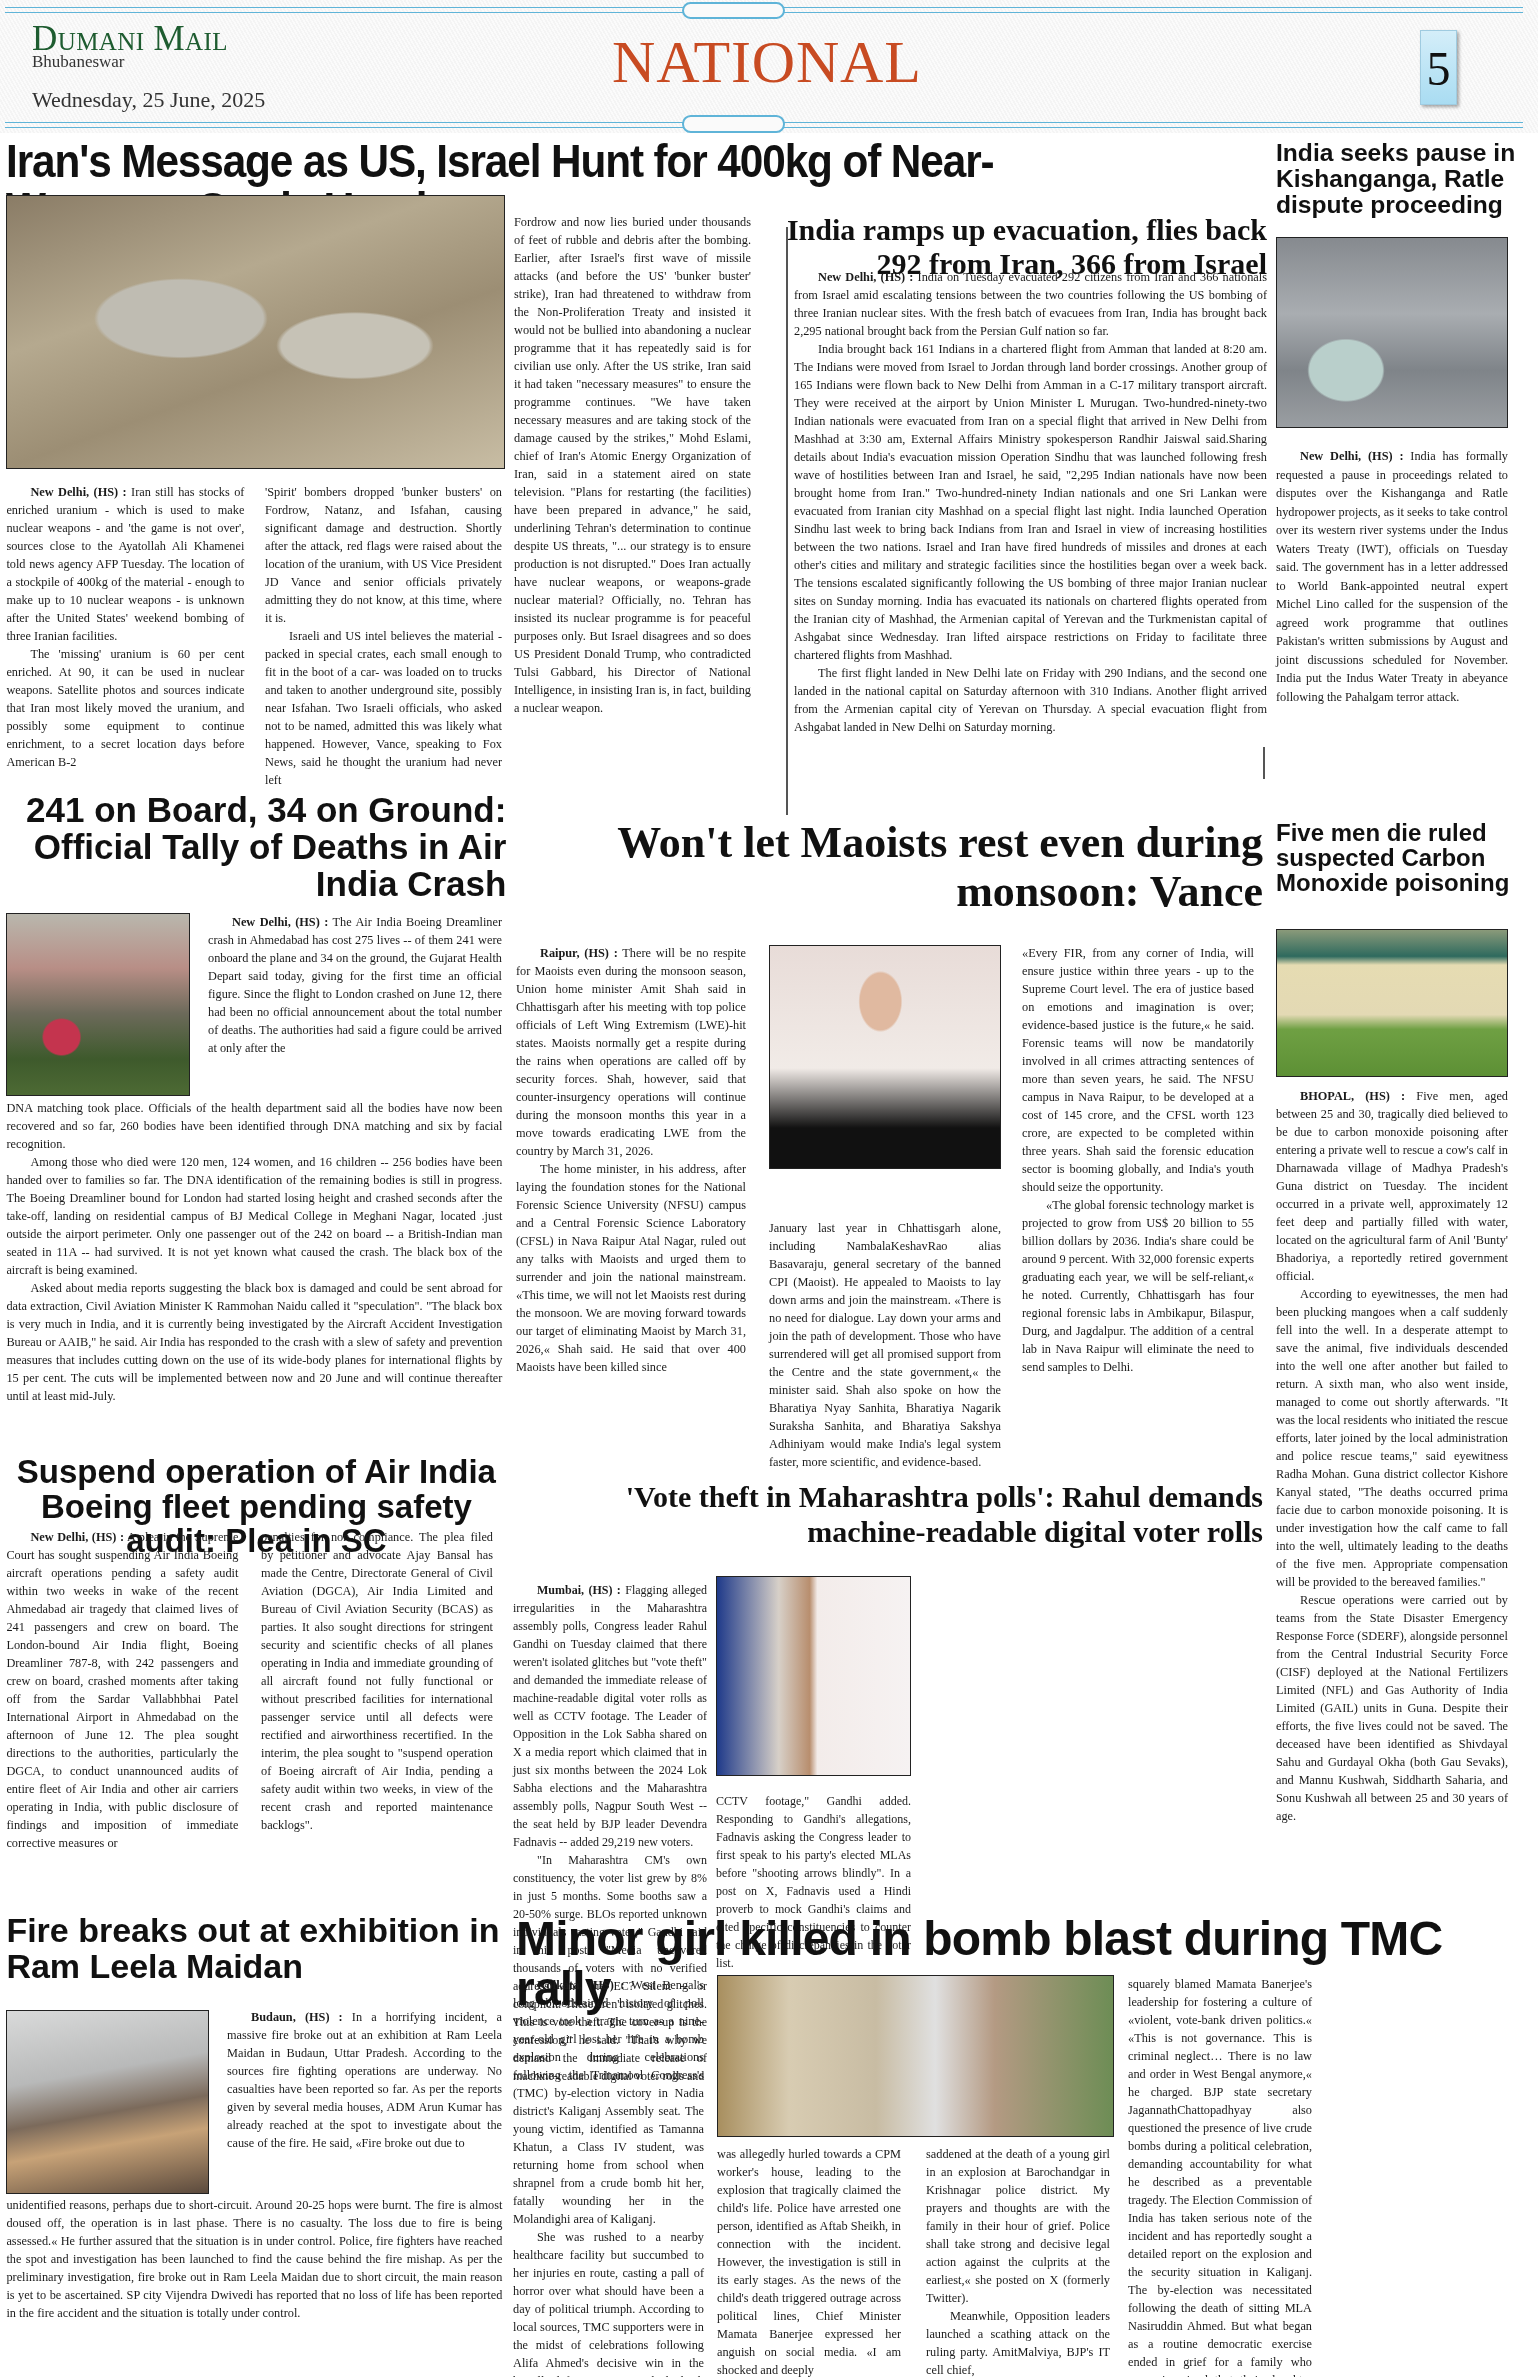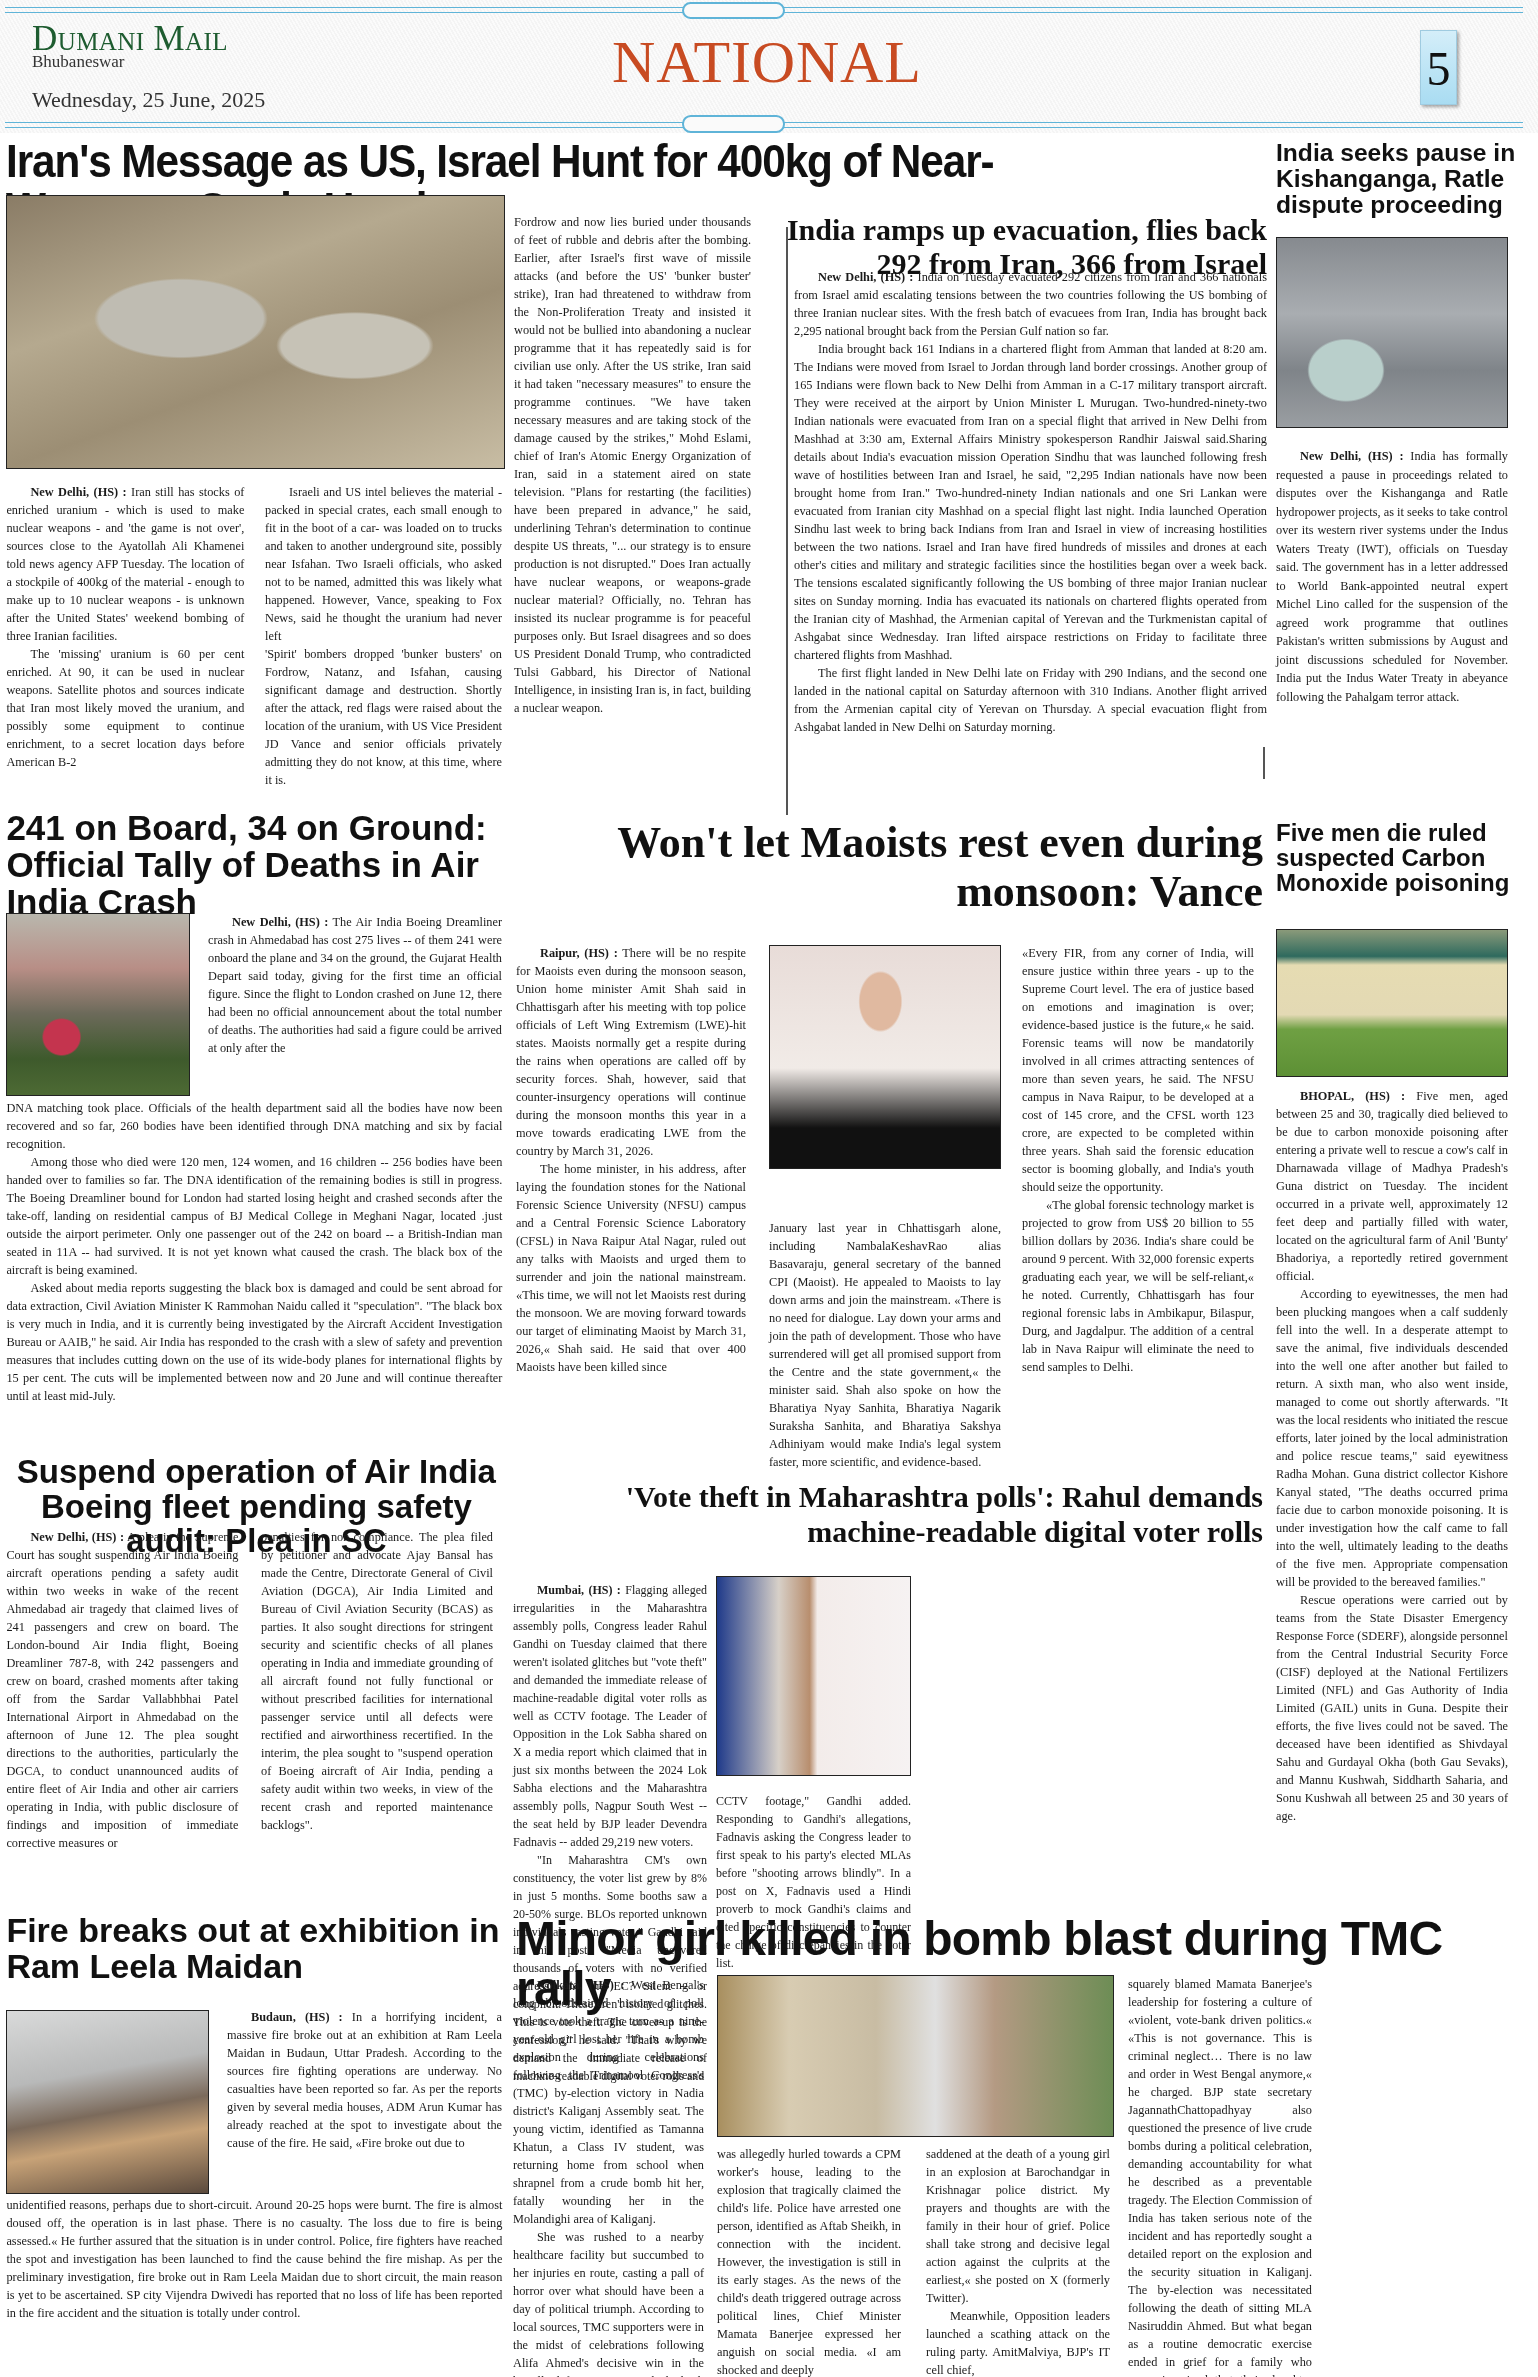--- a/index.html
+++ b/index.html
@@ -68,22 +68,22 @@
 </header>
 
 <article>
   <h1 class="hl" style="left:6.4px; top:137px; width:1263px; font-size:46px; letter-spacing:-1.2px; transform:scaleX(0.92); transform-origin:left;">Iran's Message as US, Israel Hunt for 400kg of Near-Weapons Grade Uranium</h1>
   <div class="photo ph-iran" style="left:6.4px; top:195px; width:499px; height:274px;"></div>
   <div class="body" style="left:6.4px; top:483px; width:238px;">
       <p><span class="dl">New Delhi, (HS) :</span> Iran still has stocks of enriched uranium - which is used to make nuclear weapons - and 'the game is not over', sources close to the Ayatollah Ali Khamenei told news agency AFP Tuesday. The location of a stockpile of 400kg of the material - enough to make up to 10 nuclear weapons - is unknown after the United States' weekend bombing of three Iranian facilities.</p>
       <p>The 'missing' uranium is 60 per cent enriched. At 90, it can be used in nuclear weapons. Satellite photos and sources indicate that Iran most likely moved the uranium, and possibly some equipment to continue enrichment, to a secret location days before American B-2</p>
     </div>
   <div class="body" style="left:265px; top:483px; width:237px;">
+      <p style="text-indent: 0px;">'Spirit' bombers dropped 'bunker busters' on Fordrow, Natanz, and Isfahan, causing significant damage and destruction. Shortly after the attack, red flags were raised about the location of the uranium, with US Vice President JD Vance and senior officials privately admitting they do not know, at this time, where it is.</p>
       <p>Israeli and US intel believes the material - packed in special crates, each small enough to fit in the boot of a car- was loaded on to trucks and taken to another underground site, possibly near Isfahan.  Two Israeli officials, who asked not to be named, admitted this was likely what happened. However, Vance, speaking to Fox News, said he thought the uranium had never left</p>
-      <p style="text-indent: 0px;">'Spirit' bombers dropped 'bunker busters' on Fordrow, Natanz, and Isfahan, causing significant damage and destruction. Shortly after the attack, red flags were raised about the location of the uranium, with US Vice President JD Vance and senior officials privately admitting they do not know, at this time, where it is.</p>
     </div>
   <div class="body" style="left:514px; top:213px; width:237px; font-size:12.3px; line-height:18px;">
       <p style="text-indent: 0px;">Fordrow and now lies buried under thousands of feet of rubble and debris after the bombing. Earlier, after Israel's first wave of missile attacks (and before the US' 'bunker buster' strike), Iran had threatened to withdraw from the Non-Proliferation Treaty and insisted it would not be bullied into abandoning a nuclear programme that it has repeatedly said is for civilian use only. After the US strike, Iran said it had taken "necessary measures" to ensure the programme continues. "We have taken necessary measures and are taking stock of the damage caused by the strikes," Mohd Eslami, chief of Iran's Atomic Energy Organization of Iran, said in a statement aired on state television. "Plans for restarting (the facilities) have been prepared in advance," he said, underlining Tehran's determination to continue despite US threats, "... our strategy is to ensure production is not disrupted." Does Iran actually have nuclear weapons, or weapons-grade nuclear material? Officially, no. Tehran has insisted its nuclear programme is for peaceful purposes only. But Israel disagrees and so does US President Donald Trump, who contradicted Tulsi Gabbard, his Director of National Intelligence, in insisting Iran is, in fact, building a nuclear weapon.</p>
     </div>
 </article>
 
 <div class="vrule" style="left:786px; top:227px; height:588px;"></div>
 
 <article>
   <h2 class="hl-serif" style="left:782px; top:213px; width:485px; font-size:30px;">India ramps up evacuation, flies back 292 from Iran, 366 from Israel</h2>
@@ -96,21 +96,21 @@
 
 <article>
   <h2 class="hl" style="left:1276px; top:140px; width:262px; font-size:24.6px;">India seeks pause in Kishanganga, Ratle dispute proceeding</h2>
   <div class="photo ph-kishan" style="left:1276px; top:237px; width:232px; height:191px;"></div>
   <div class="body" style="left:1276px; top:435px; width:232px; font-size:12.3px; line-height:18.5px;margin-top:12px;">
       <p><span class="dl">New Delhi, (HS) :</span> India has formally requested a pause in proceedings related to disputes over the Kishanganga and Ratle hydropower projects, as it seeks to take control over its western river systems under the Indus Waters Treaty (IWT), officials on Tuesday said. The government has in a letter addressed to World Bank-appointed neutral expert Michel Lino called for the suspension of the agreed work programme that outlines Pakistan's written submissions by August and joint discussions scheduled for November. India put the Indus Water Treaty in abeyance following the Pahalgam terror attack.</p>
     </div>
 </article>
 
 <article>
-  <h2 class="hl" style="left:6.4px; top:810px; width:500px; font-size:35px; text-align:left;">241 on Board, 34 on Ground: Official Tally of Deaths in Air India Crash</h2>
+  <h2 class="hl" style="left:6.4px; top:792px; width:500px; font-size:35px; text-align:right;">241 on Board, 34 on Ground: Official Tally of Deaths in Air India Crash</h2>
   <div class="photo ph-crash" style="left:6.4px; top:913px; width:184px; height:183px;"></div>
   <div class="body" style="left:208px; top:913px; width:294px;">
       <p><span class="dl">New Delhi, (HS) :</span> The Air India Boeing Dreamliner crash in Ahmedabad has cost 275 lives -- of them 241 were onboard the plane and 34 on the ground, the Gujarat Health Depart said today, giving for the first time an official figure. Since the flight to London crashed on June 12, there had been no official announcement about the total number of deaths. The authorities had said a figure could be arrived at only after the</p>
     </div>
   <div class="body" style="left:6.4px; top:1099px; width:496px;">
       <p style="text-indent: 0px;">DNA matching took place. Officials of the health department said all the bodies have now been recovered and so far, 260 bodies have been identified through DNA matching and six by facial recognition.</p>
       <p>Among those who died were 120 men, 124 women, and 16 children -- 256 bodies have been handed over to families so far. The DNA identification of the remaining bodies is still in progress.  The Boeing Dreamliner bound for London had started losing height and crashed seconds after the take-off, landing on residential campus of BJ Medical College in Meghani Nagar, located .just outside the airport perimeter. Only one passenger out of the 242 on board -- a British-Indian man seated in 11A -- had survived. It is not yet known what caused the crash. The black box of the aircraft is being examined.</p>
       <p>Asked about media reports suggesting the black box is damaged and could be sent abroad for data extraction, Civil Aviation Minister K Rammohan Naidu called it "speculation". "The black box is very much in India, and it is currently being investigated by the Aircraft Accident Investigation Bureau or AAIB," he said.  Air India has responded to the crash with a  slew of safety and prevention measures that includes cutting down on the use of its wide-body planes for international flights by 15 per cent. The cuts will be implemented between now and 20 June and will continue thereafter until at least mid-July.</p>
     </div>
 </article>

